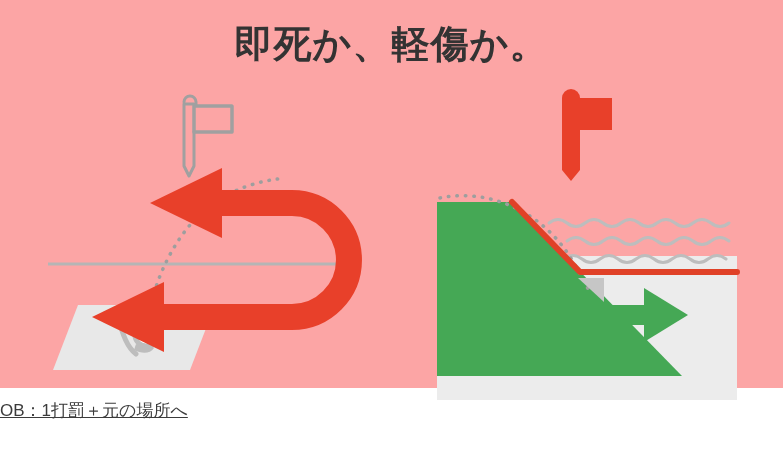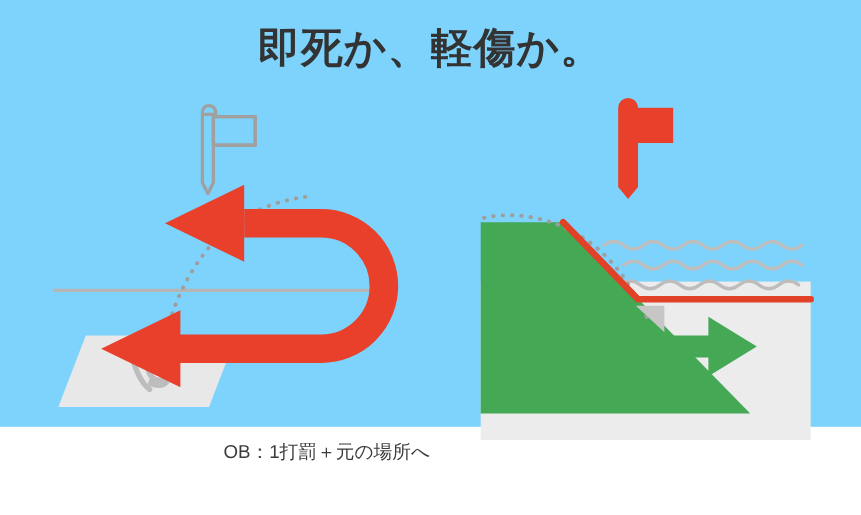--- a/index.html
+++ b/index.html
@@ -11,21 +11,21 @@
     width: 783px;
     height: 468px;
     font-family: "Liberation Sans", "DejaVu Sans", sans-serif;
     position: relative;
     overflow: hidden;
   }
   #infographic {
     position: relative;
     width: 783px;
     height: 388px;
-    background: #7dd3fc;
+    background: #fca5a5;
   }
   #title {
     position: absolute;
     left: 0;
     top: 22px;
     width: 783px;
     text-align: center;
     font-size: 38px;
     font-weight: 700;
     color: #333333;
@@ -37,25 +37,26 @@
     top: 80px;
     width: 391px;
     height: 320px;
   }
   #panel-left  { left: 0px; }
   #panel-right { left: 392px; }
   .caption {
     position: absolute;
     top: 400px;
     width: 391px;
-    text-align: right;
+    text-align: left;
     font-size: 17px;
     color: #3b3b3b;
     font-weight: 400;
     line-height: 1.3;
+    text-decoration: underline;
   }
   #caption-left  { left: 0px; }
   #caption-right { left: 392px; }
   .svg-layer {
     position: absolute;
     left: 0;
     top: 0;
   }
 </style>
 </head>

